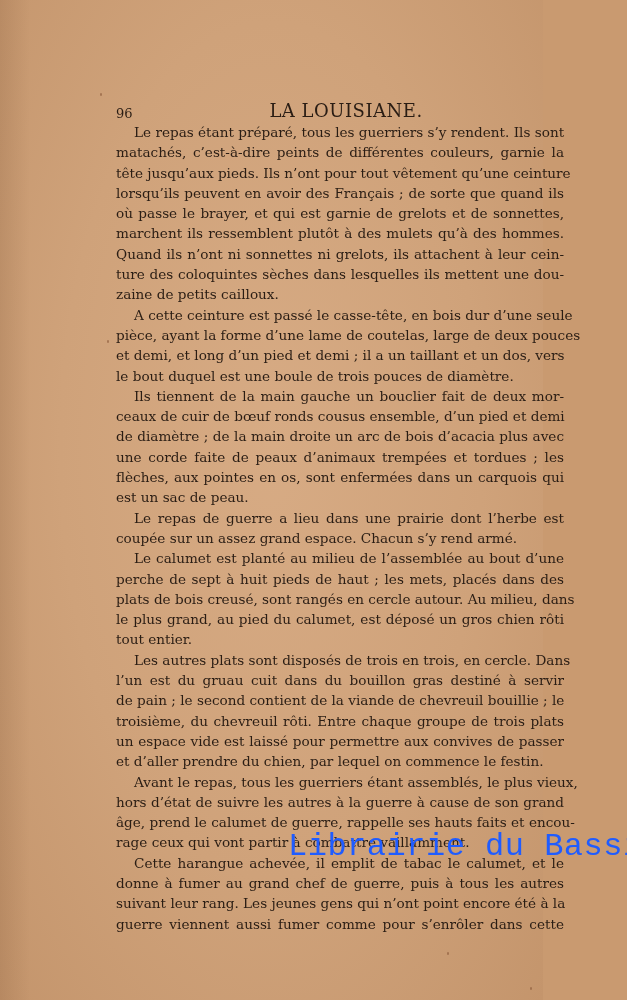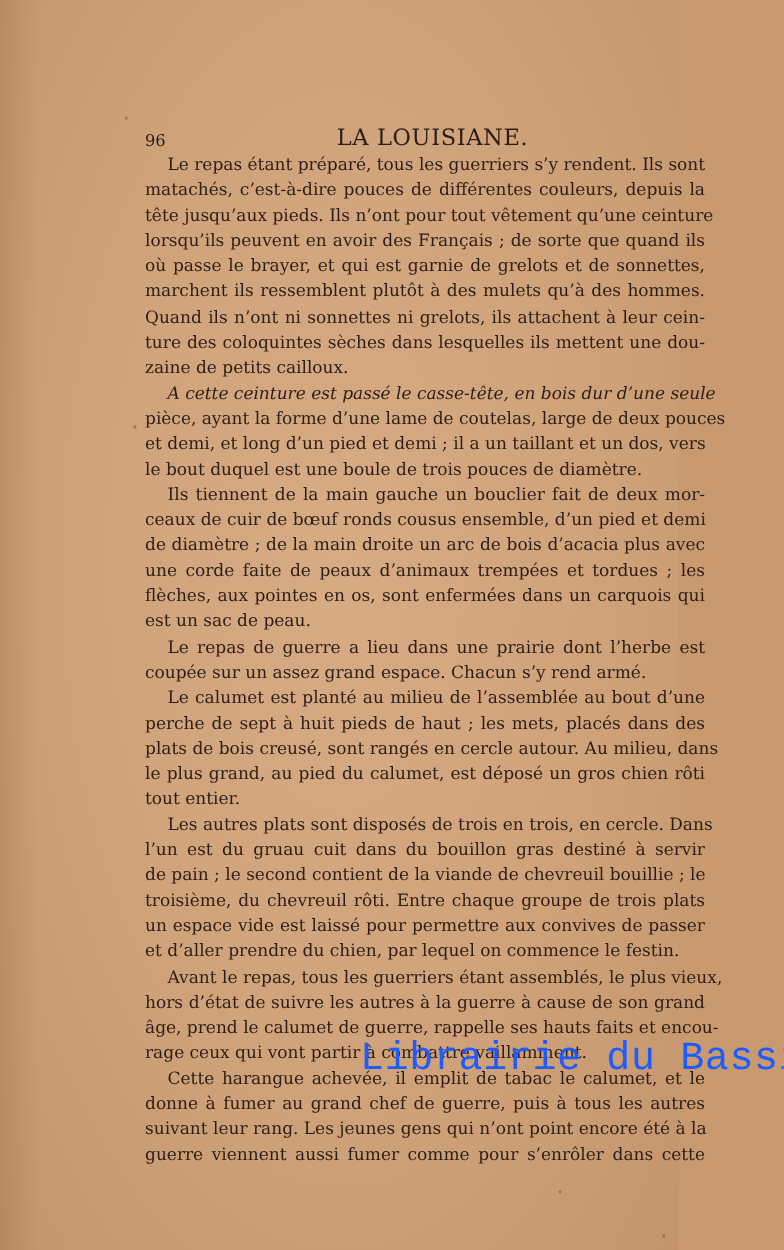--- a/index.html
+++ b/index.html
@@ -44,31 +44,31 @@
 
 <div class="page">
   <div class="running-head">
     <span class="page-number">96</span>
     <div class="head-title">LA LOUISIANE.</div>
   </div>
 
   <div class="body-text" id="body-text">
       <p class="para" style="text-indent: 0px;">
         <span class="ln" style="padding-left: 18px;">Le repas étant préparé, tous les guerriers s’y rendent. Ils sont</span>
-        <span class="ln">matachés, c’est-à-dire pouces de différentes couleurs, depuis la</span>
+        <span class="ln">matachés, c’est-à-dire peints de différentes couleurs, garnie la</span>
         <span class="ln">tête jusqu’aux pieds. Ils n’ont pour tout vêtement qu’une ceinture</span>
         <span class="ln">lorsqu’ils peuvent en avoir des Français ; de sorte que quand ils</span>
         <span class="ln">où passe le brayer, et qui est garnie de grelots et de sonnettes,</span>
         <span class="ln">marchent ils ressemblent plutôt à des mulets qu’à des hommes.</span>
         <span class="ln">Quand ils n’ont ni sonnettes ni grelots, ils attachent à leur cein-</span>
         <span class="ln">ture des coloquintes sèches dans lesquelles ils mettent une dou-</span>
         <span class="ln last">zaine de petits cailloux.</span>
       </p>
       <p class="para" style="text-indent: 0px;">
-        <span class="ln" style="padding-left: 18px; font-style: italic;">A cette ceinture est passé le casse-tête, en bois dur d’une seule</span>
+        <span class="ln" style="padding-left: 18px;">A cette ceinture est passé le casse-tête, en bois dur d’une seule</span>
         <span class="ln">pièce, ayant la forme d’une lame de coutelas, large de deux pouces</span>
         <span class="ln">et demi, et long d’un pied et demi ; il a un taillant et un dos, vers</span>
         <span class="ln last">le bout duquel est une boule de trois pouces de diamètre.</span>
       </p>
       <p class="para" style="text-indent: 0px;">
         <span class="ln" style="padding-left: 18px;">Ils tiennent de la main gauche un bouclier fait de deux mor-</span>
         <span class="ln">ceaux de cuir de bœuf ronds cousus ensemble, d’un pied et demi</span>
         <span class="ln">de diamètre ; de la main droite un arc de bois d’acacia plus avec</span>
         <span class="ln">une corde faite de peaux d’animaux trempées et tordues ; les</span>
         <span class="ln">flèches, aux pointes en os, sont enfermées dans un carquois qui</span>

